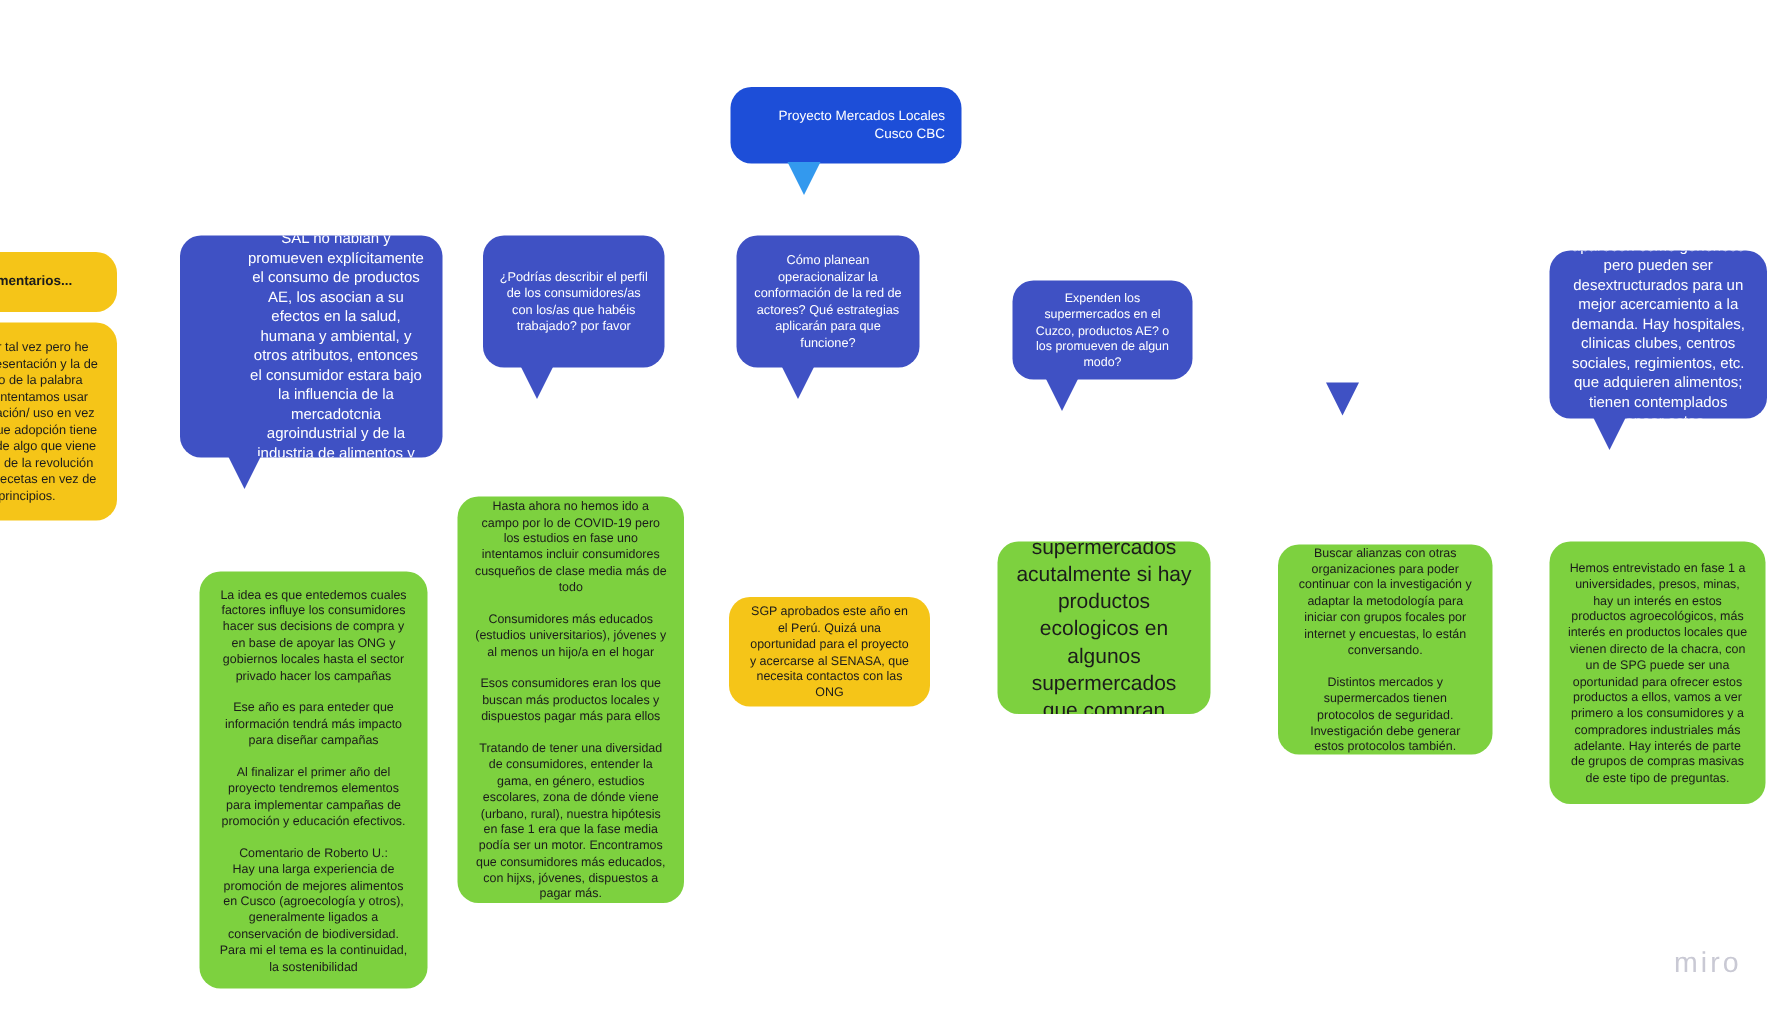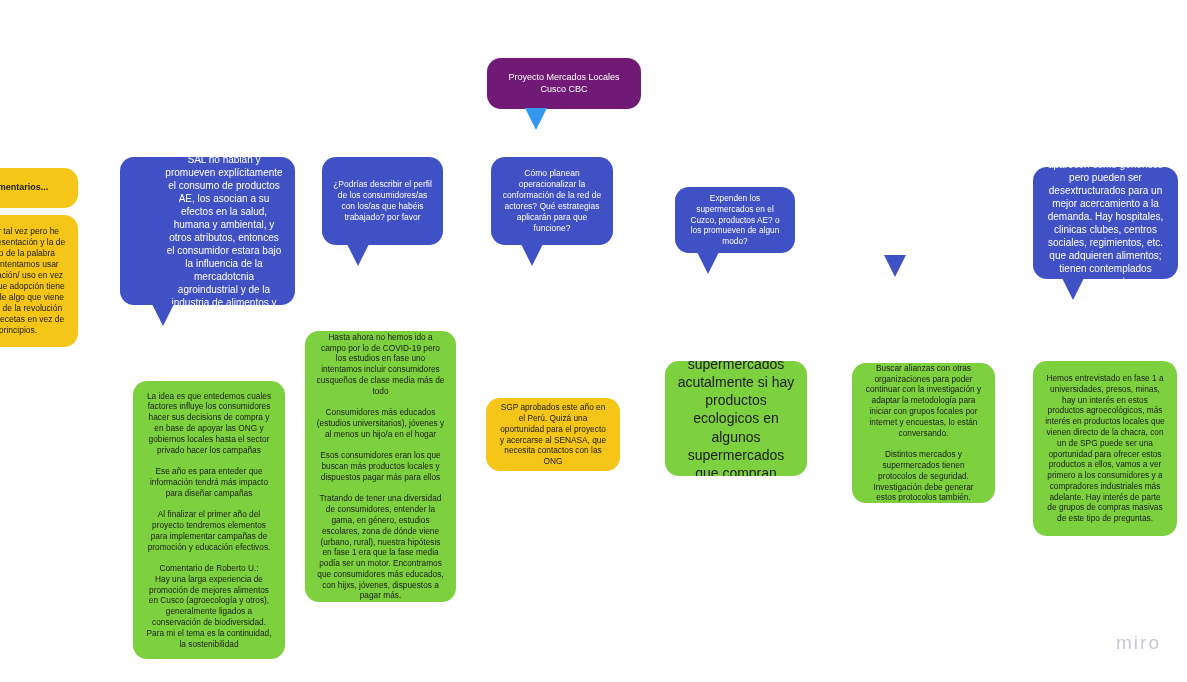--- a/index.html
+++ b/index.html
@@ -25,22 +25,23 @@
     line-height: 1.30;
     white-space: pre-line;
     word-wrap: break-word;
     overflow: hidden;
   }
   .card.blue {
     background: #3f51c4;
     color: #ffffff;
   }
   .card.cyan {
-    background: #701a75;
+    background: #1d4ed8;
     color: #ffffff;
+    text-align: right;
   }
   .card.green {
     background: #7dd13f;
     color: #1b1b1b;
     margin-top: 48px;
   }
   .card.yellow {
     background: #f5c518;
     color: #1b1b1b;
   }

